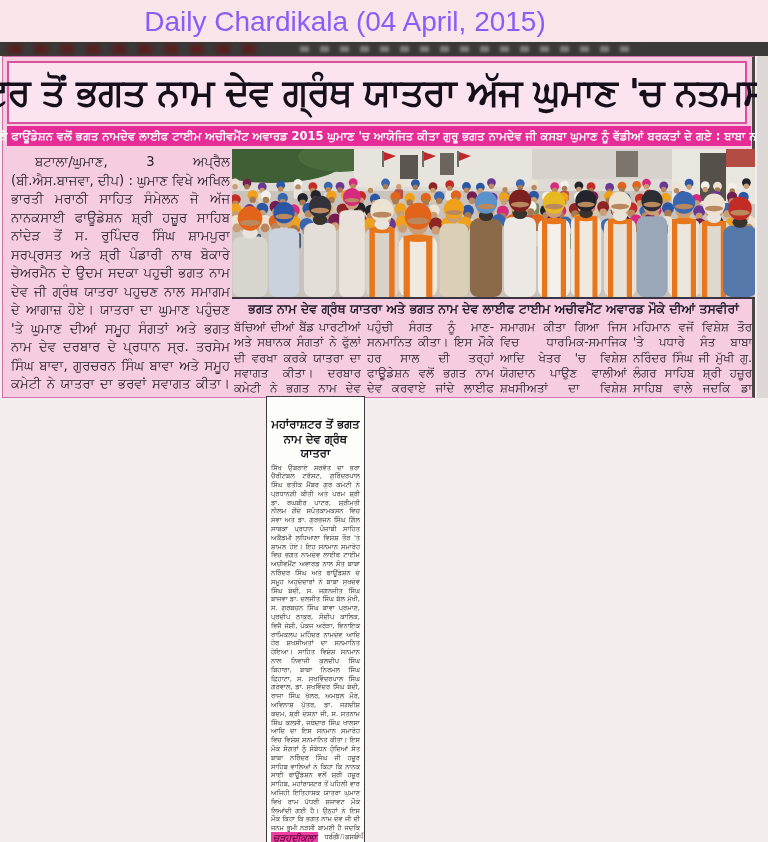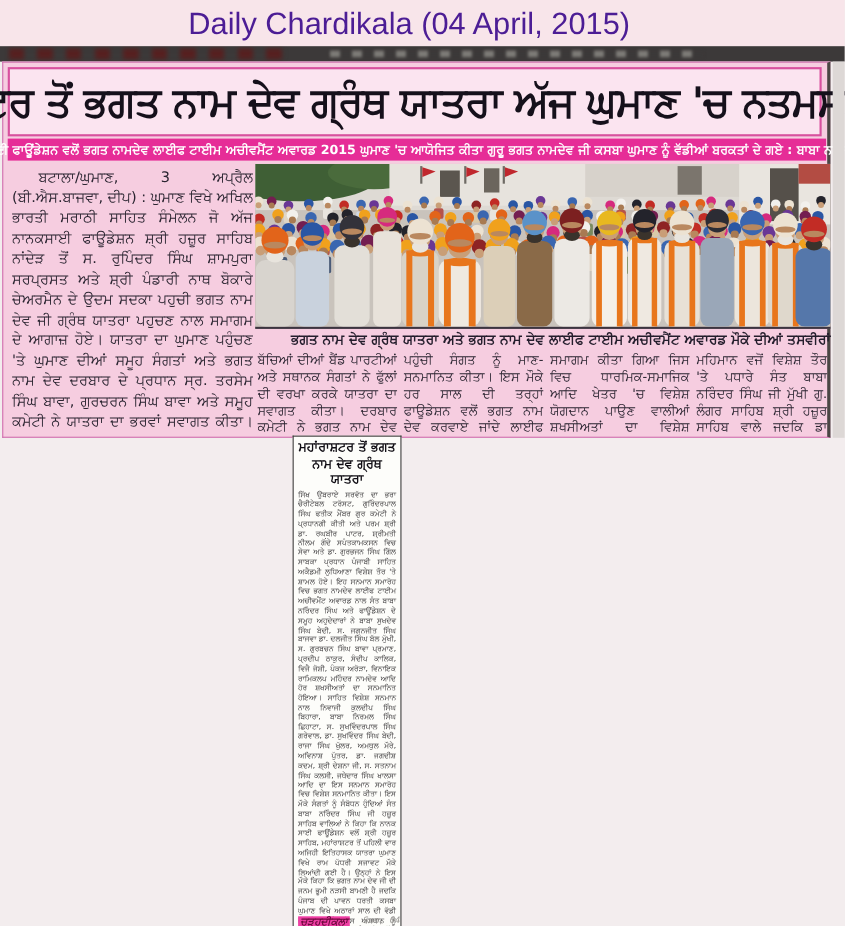--- a/index.html
+++ b/index.html
@@ -8,21 +8,21 @@
     background:#f3edee;
     font-family:"DejaVu Sans",sans-serif;
   }
   .abs{position:absolute;}
 
   
   .top-band{left:0;top:0;width:768px;height:42px;background:#f8e5ea;}
   .page-title{
     left:0;top:6px;width:690px;text-align:center;
     font-family:"Liberation Sans","DejaVu Sans",sans-serif;
-    font-size:28px;color:#4c1d95;letter-spacing:0px;margin-left:27px;
+    font-size:28px;color:#8b5cf6;letter-spacing:0px;
   }
 
   
   .scan-bar{left:0;top:42px;width:768px;height:14px;background:#3c3939;overflow:hidden;}
   .scan-smudge-red{left:8px;top:2px;width:250px;height:10px;
     background:repeating-linear-gradient(90deg,#5d1a1a 0 14px,#3c3939 14px 26px);
     filter:blur(2px);opacity:.8;}
   .scan-smudge-text{left:300px;top:4px;width:340px;height:6px;
     background:repeating-linear-gradient(90deg,#9a9892 0 9px,#3c3939 9px 20px);
     filter:blur(1.5px);opacity:.7;}
@@ -42,33 +42,33 @@
   .subhead{font-size:11.5px;font-weight:bold;color:#ffffff;white-space:nowrap;}
 
   .col1{left:8px;top:96px;width:219px;height:238px;
     font-size:13.2px;line-height:18.5px;text-align:justify;color:#2b2531;
     text-indent:24px;overflow:hidden;font-weight:500;}
 
   .photo-frame{left:229px;top:92px;width:523px;height:148px;overflow:hidden;
     border-bottom:2px solid #3c3440;box-sizing:content-box;background:#c9c3bc;}
 
   .caption-row{left:229px;top:244px;width:523px;height:16px;
-    text-align:right;font-size:12.5px;font-weight:bold;color:#241d2c;}
+    text-align:center;font-size:12.5px;font-weight:bold;color:#241d2c;}
 
   .bodycol{top:263px;height:76px;font-size:11.8px;line-height:15.3px;
     text-align:justify;color:#2b2531;overflow:hidden;font-weight:500;}
   .c2{left:231px;width:127px;} .c3{left:364px;width:127px;}
   .c4{left:497px;width:127px;} .c5{left:630px;width:119px;}
 
   
   .lower-bg{left:0;top:398px;width:768px;height:444px;background:#f3edee;}
 
   .cont-column{left:266px;top:396px;width:99px;height:446px;background:#fdfdfa;
     border:1px solid #3c3a3a;border-bottom:none;box-sizing:border-box;
-    padding:2px 4px 0 4px;overflow:hidden;}
+    padding:20px 4px 0 4px;overflow:hidden;}
   .cont-heading{font-size:11.5px;font-weight:bold;text-align:center;
     line-height:14.5px;color:#100d14;margin-bottom:3px;}
   .cont-body{font-size:6.7px;line-height:8.8px;text-align:justify;color:#2e2c2e;}
   .cont-footer{position:absolute;left:2px;bottom:0;width:95px;height:12px;font-style:italic;}
   .cont-highlight{position:absolute;left:2px;bottom:-2px;
     background:#ef3fa4;color:#6d0a3e;font-weight:bold;font-size:9.5px;padding:0 2px;}
   .cont-date{position:absolute;right:0;bottom:1px;color:#9a9894;font-size:8px;
     font-family:"DejaVu Sans Mono",monospace;}
 </style>
 </head>

